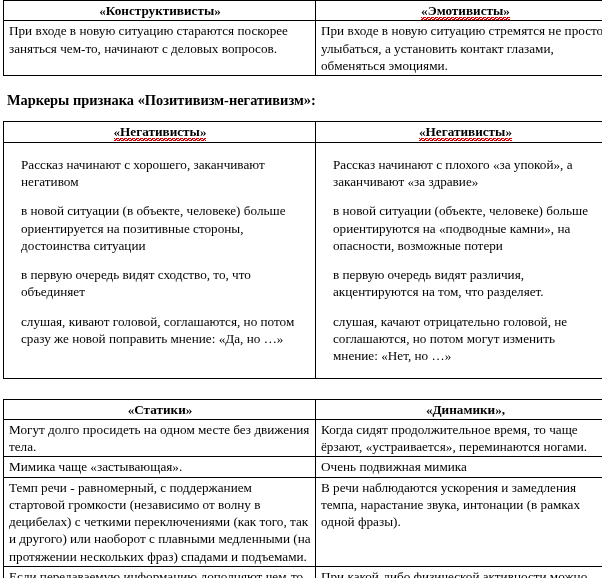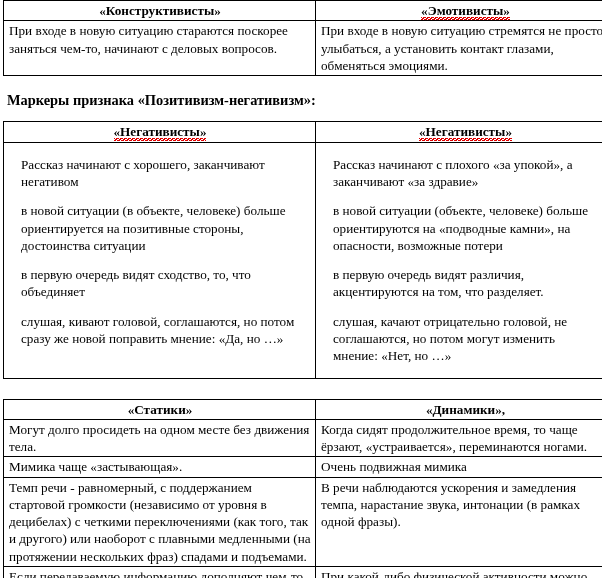--- a/index.html
+++ b/index.html
@@ -121,21 +121,21 @@
       </tr>
       <tr>
         <td class="col-left">Могут долго просидеть на одном месте без движения тела.</td>
         <td class="col-right">Когда сидят продолжительное время, то чаще ёрзают, «устраивается», переминаются ногами.</td>
       </tr>
       <tr>
         <td class="col-left">Мимика чаще «застывающая».</td>
         <td class="col-right">Очень подвижная мимика</td>
       </tr>
       <tr>
-        <td class="col-left">Темп речи - равномерный, с поддержанием стартовой громкости (независимо от уровня в децибелах) с четкими переключениями (как того, так и другого) или наоборот с плавными медленными (на протяжении нескольких фраз) спадами и подъемами.</td>
+        <td class="col-left">Темп речи - равномерный, с поддержанием стартовой громкости (независимо от волну в децибелах) с четкими переключениями (как того, так и другого) или наоборот с плавными медленными (на протяжении нескольких фраз) спадами и подъемами.</td>
         <td class="col-right">В речи наблюдаются ускорения и замедления темпа, нарастание звука, интонации (в рамках одной фразы).</td>
       </tr>
       <tr>
         <td class="col-left">Если передаваемую информацию дополняют чем-то вроде пантомимы, то работает либо только верхняя часть тела: руки, голова, либо только ноги, т.е. «верх» и «низ» двигаются как бы отдельно</td>
         <td class="col-right">При какой-либо физической активности можно наблюдать движение, как волну по всему телу, сверху-вниз или снизу-вверх.</td>
       </tr>
     </tbody>
   </table>
 
 </div>

